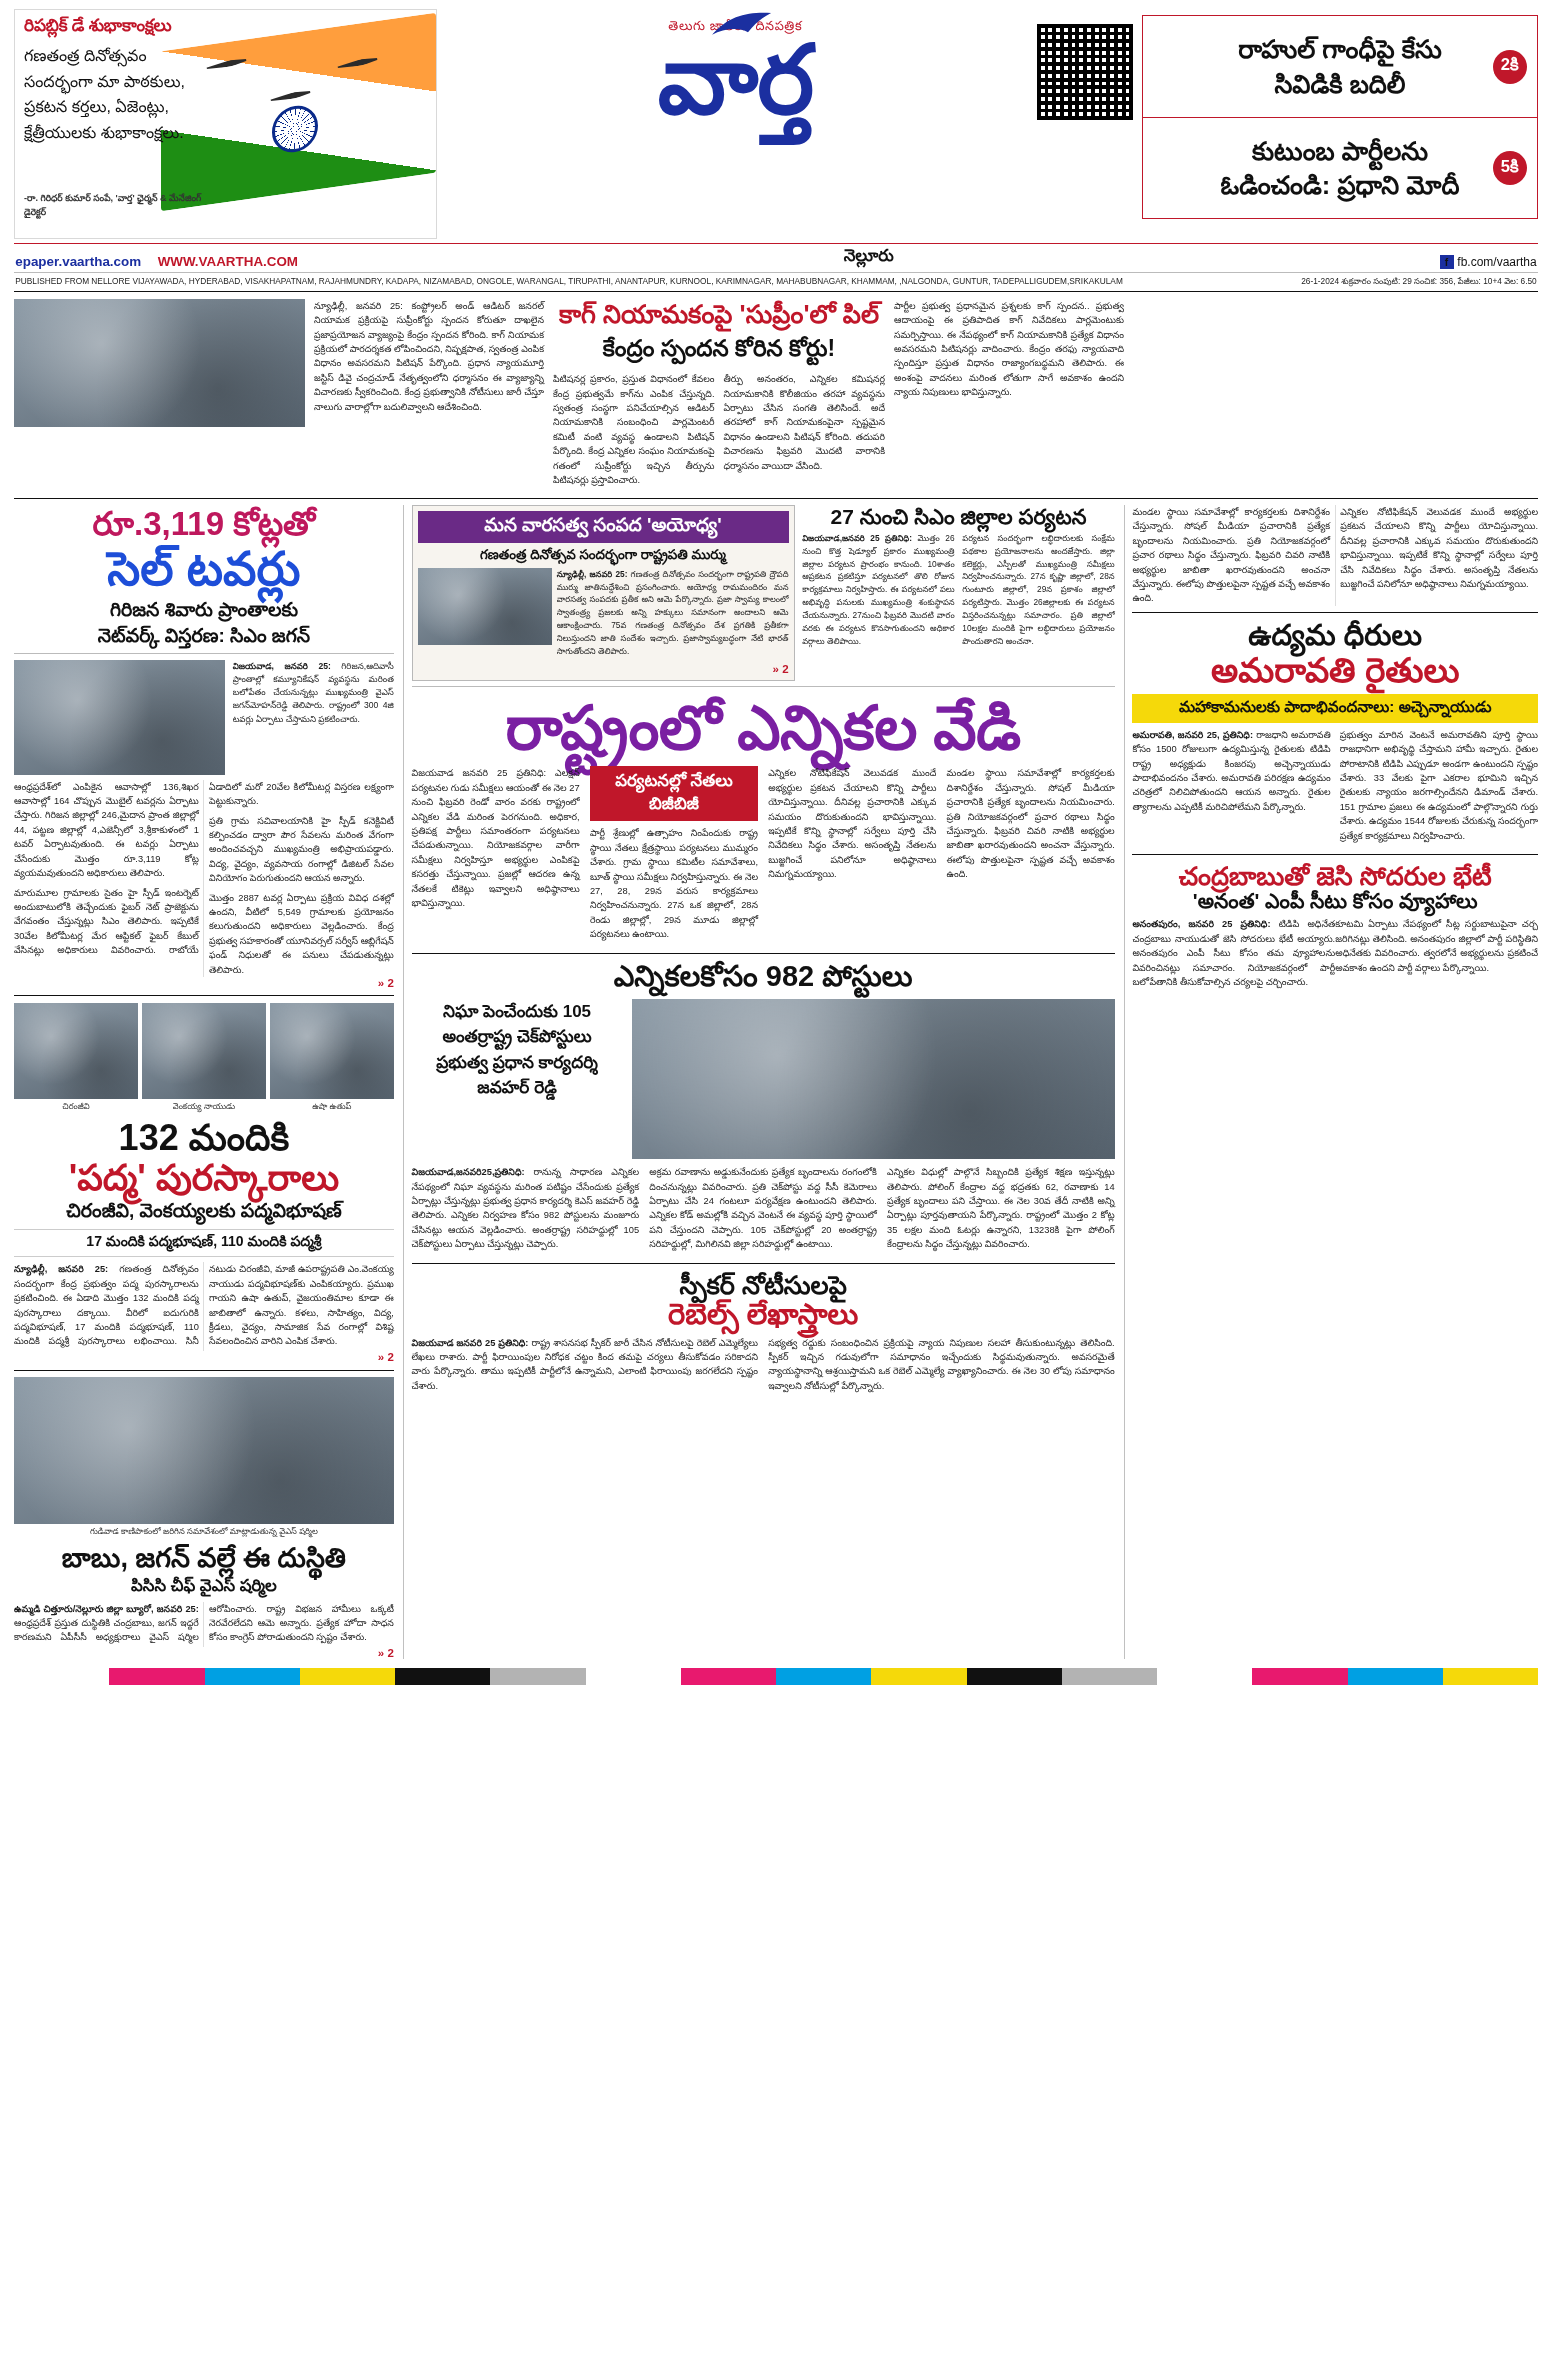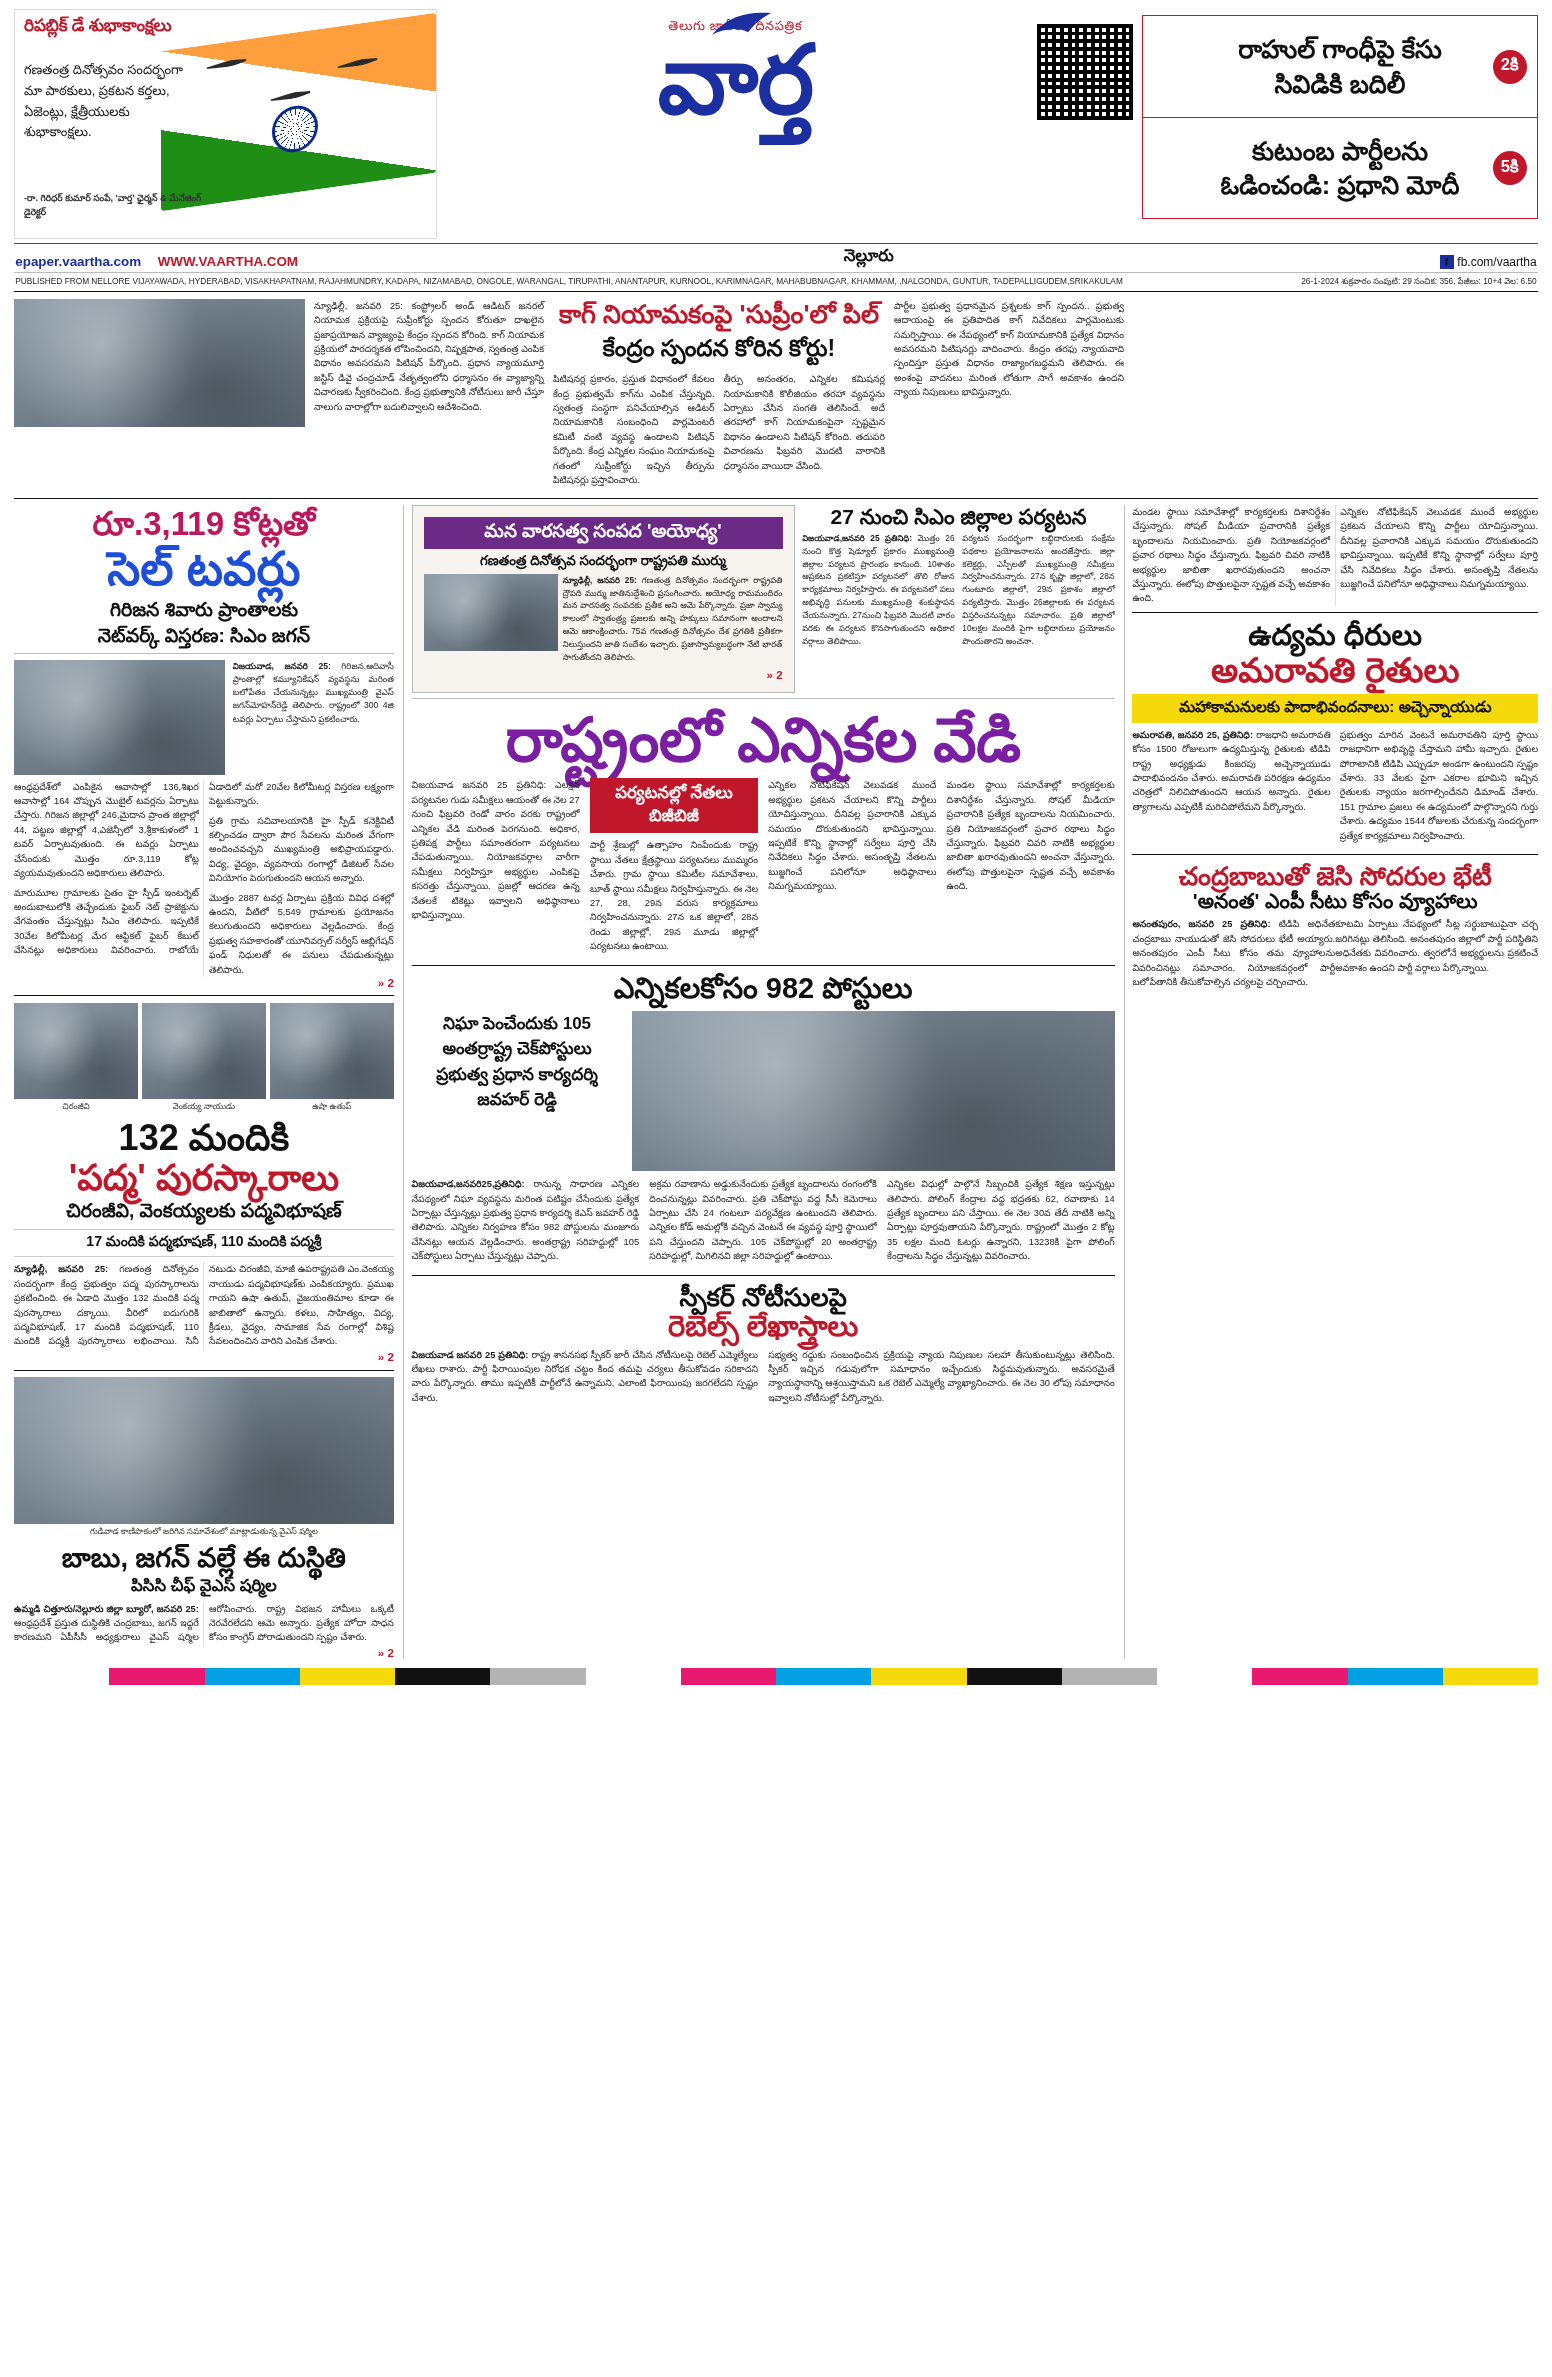--- a/index.html
+++ b/index.html
@@ -71,23 +71,23 @@
     position: absolute;
     width: 41px; height: 6.4px;
     background: #2b2b2b;
     clip-path: polygon(0 40%, 60% 0, 100% 35%, 100% 65%, 60% 100%, 0 60%);
   }
   .jet.j1 { left: 6.4px; top: 12.8px; transform: rotate(-12deg); }
   .jet.j2 { left: 70px; top: 45px; transform: rotate(-12deg); }
   .jet.j3 { left: 137px; top: 11.5px; transform: rotate(-12deg); }
   .greet-text {
     position: absolute;
-    left: 9px; top: 50px;
+    left: 9px; top: 33px;
     width: 163px;
-    font-size: 13px;
+    font-size: 16px;
     line-height: 1.6;
     color: #111;
   }
   .greet-sign {
     position: absolute;
     left: 9px; bottom: 19px;
     width: 192px;
     font-size: 9px;
     line-height: 1.5;
     color: #333;
@@ -281,21 +281,21 @@
     line-height: 1.35;
     color: #111;
     margin-bottom: 5.1px;
   }
   .twocol { column-count: 2; column-gap: 10.2px; column-rule: 0.6px solid #ddd; }
   .threecol { column-count: 3; column-gap: 10.2px; column-rule: 0.6px solid #ddd; }
   
   .ayodhya {
     border: 0.6px solid #b8b8b8;
     background: #f7f4ef;
-    padding: 11px;
+    padding: 5px;
     box-sizing: border-box;
   }
   .ayodhya .hd {
     background: #6a2a86;
     color: #fff;
     font-size: 18.5px;
     font-weight: bold;
     text-align: center;
     padding: 3.2px 2.6px;
   }

